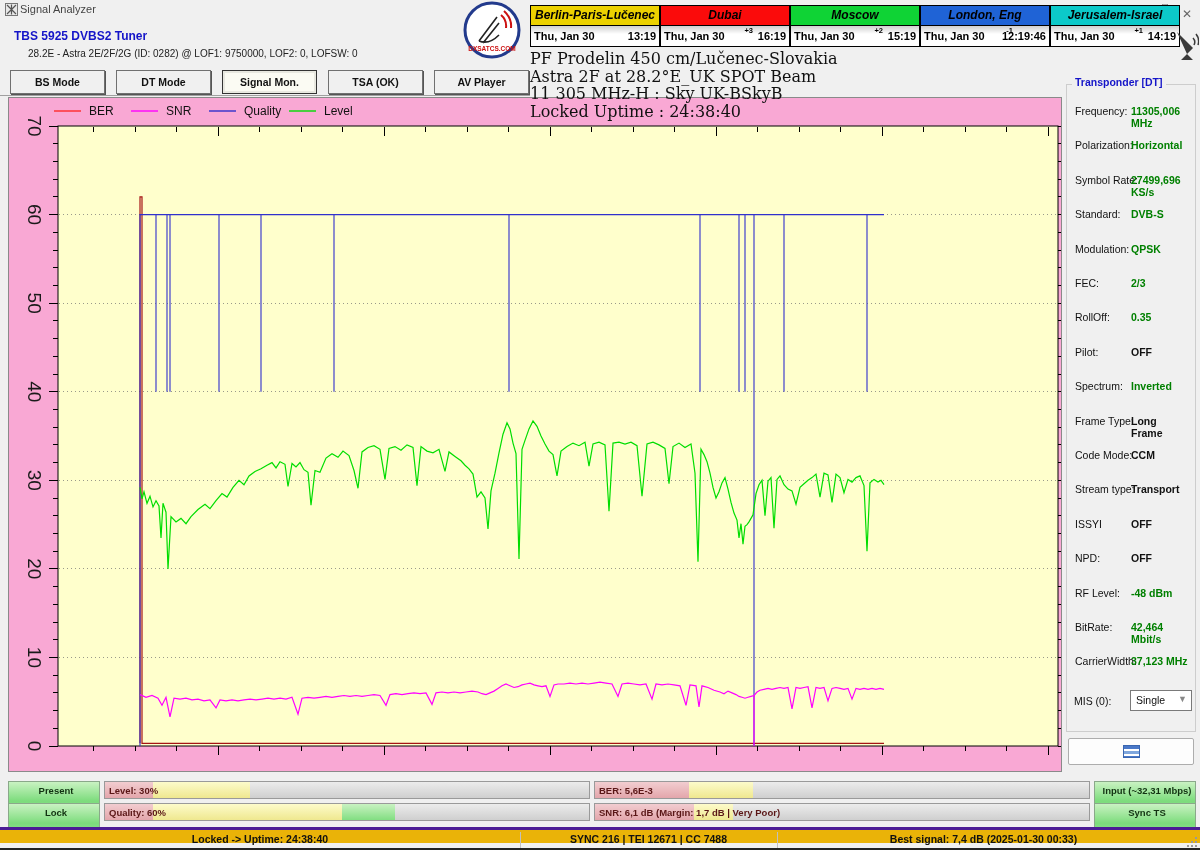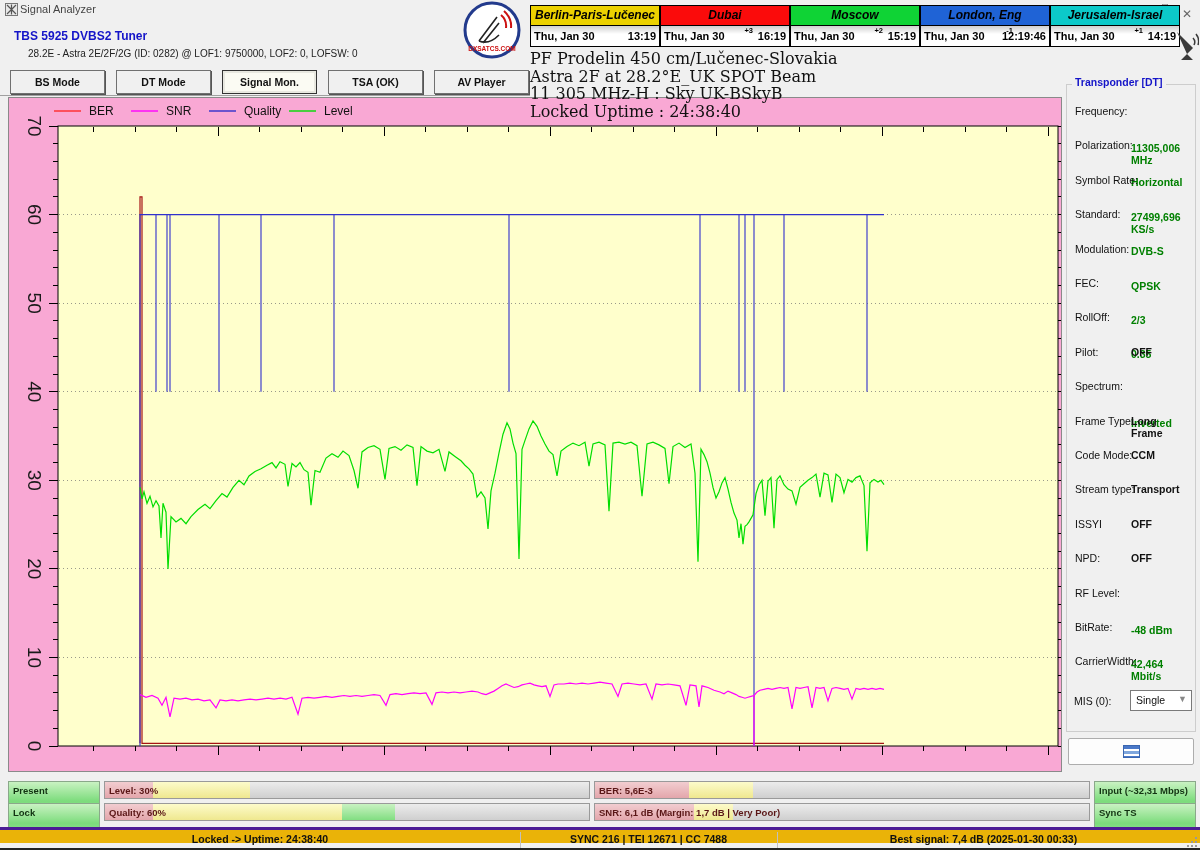--- a/index.html
+++ b/index.html
@@ -39,33 +39,33 @@
   
   #chart-panel{left:8px;top:97px;width:1054px;height:675px;background:#f9a8d4;border:1px solid #8a8a8a;}
   
   #right-panel{left:1064px;top:70px;width:134px;height:704px;}
   #tp-box{position:absolute;left:2px;top:14px;width:130px;height:648px;border:1px solid #cdcdcd;}
   #tp-title{position:absolute;left:8px;top:6px;background:#f0f0f0;padding:0 3px;
             font-size:10.5px;font-weight:bold;color:#1414c8;z-index:2;}
   .tp-row{position:absolute;left:8px;width:116px;height:14px;font-size:10.5px;}
   .tp-row .lb{position:absolute;left:0;color:#111;}
   .tp-row .vl{position:absolute;left:56px;font-weight:bold;}
-  .vl.g{color:#008000;margin-top:37px;} .vl.k{color:#111;}
+  .vl.g{color:#008000;} .vl.k{color:#111;}
   #mis-row{position:absolute;left:10px;top:625px;font-size:10.5px;color:#111;width:120px;}
   #mis-select{position:absolute;left:56px;top:-5px;width:62px;height:21px;border:1px solid #7a7a7a;
               background:#fff;font-size:10.5px;padding:3px 2px 0 5px;cursor:pointer;}
   #mis-select .arr{position:absolute;right:4px;top:3px;color:#888;font-size:9px;}
   #panel-btn{position:absolute;left:4px;top:668px;width:126px;height:27px;background:#fdfdfd;
              border:1px solid #adadad;border-radius:2px;cursor:pointer;}
   #panel-btn .ic{position:absolute;left:54px;top:6px;width:17px;height:13px;border:1px solid #3a66b0;
      background:repeating-linear-gradient(#4a78c8 0 3px,#ffffff 3px 5px,#7ea6dd 5px 8px,#ffffff 8px 10px,#4a78c8 10px 13px);}
   
   .gbar{position:absolute;height:34px;background:linear-gradient(#c9f2c2,#7cdc7c 60%,#8fe48f);
         border:1px solid #8aa88a;font-size:9.5px;font-weight:bold;color:#123312;
-        padding:3px 0 0 4px;white-space:nowrap;overflow:hidden;}
+        padding:3px 0 0 4px;white-space:nowrap;overflow:hidden;text-align:center;}
   .pbar{position:absolute;height:18px;border:1px solid #9a9a9a;background:linear-gradient(#ececec,#cfcfcf);overflow:hidden;}
   .pbar .seg{position:absolute;top:0;bottom:0;}
   .seg.pink{background:linear-gradient(#f2cdd0,#e3a6ab);}
   .seg.yellow{background:linear-gradient(#fdfbcb,#efe88f);}
   .seg.green{background:linear-gradient(#c9f2c2,#82de82);}
   .pbar .tx{position:absolute;left:4px;top:3px;font-size:9.5px;font-weight:bold;color:#5a1616;white-space:nowrap;}
   
   #statusbar{left:0;top:827px;width:1200px;height:16px;background:#eab308;border-top:3px solid #4c1d95;}
   .st-sec{position:absolute;top:3px;font-size:10.5px;font-weight:bold;color:#111;text-align:center;}
   .st-div{position:absolute;top:2px;width:1px;height:16px;background:#c0c0c0;}

